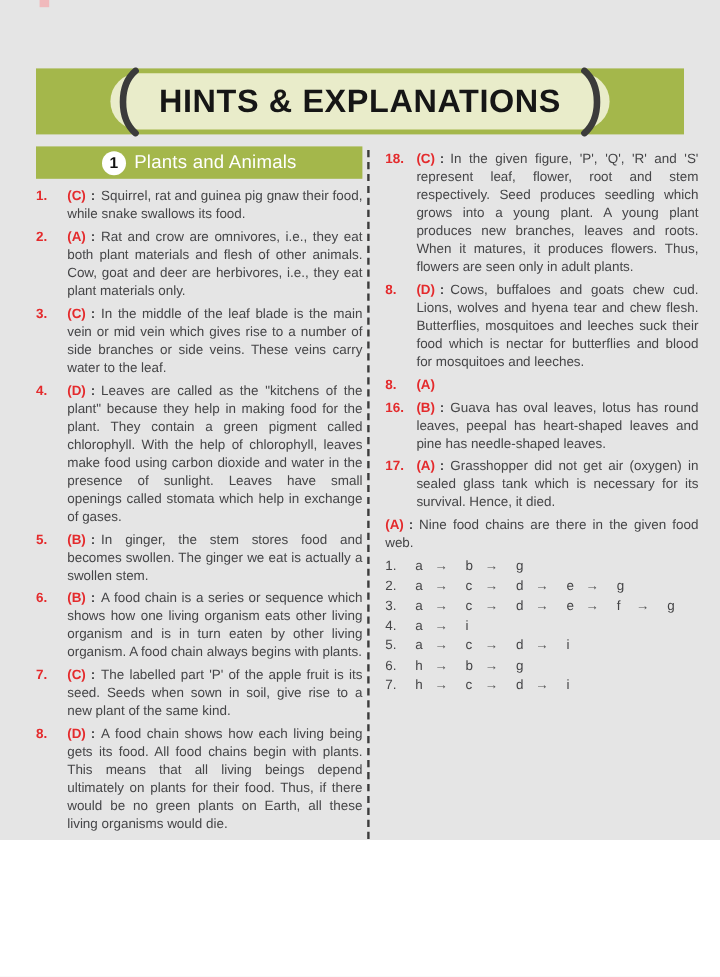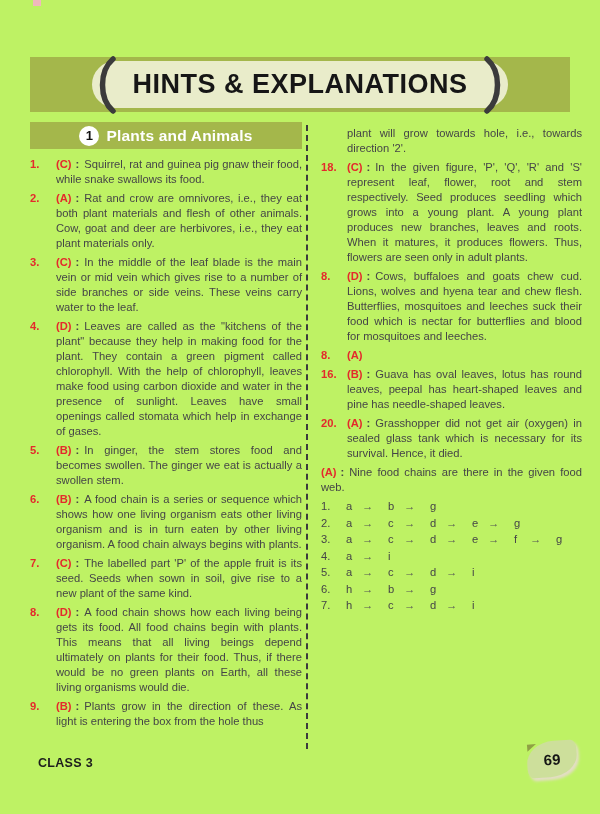--- a/index.html
+++ b/index.html
@@ -1,17 +1,17 @@
 <!DOCTYPE html>
 <html><head>
 <meta charset="utf-8">
 <style>
   html,body{margin:0;padding:0;background:#ffffff;}
   .page{
-    position:relative;width:600px;height:814px;background:#bef264;
+    position:relative;width:600px;height:700px;background:#e5e5e5;
     font-family:"Liberation Sans",sans-serif;color:#47474a;overflow:hidden;
   }
   .top-mark{position:absolute;left:33px;top:0;width:8px;height:6px;background:#f0b9bc;}
 
   
   .banner{position:absolute;left:30px;top:57px;width:540px;height:55px;background:#a4b74b;}
   .pill{
     position:absolute;left:62px;top:4px;width:416px;height:47px;background:#e9ecca;
     border-radius:24px;display:flex;align-items:center;justify-content:center;
   }
@@ -27,21 +27,21 @@
   .col-right{flex:none;width:261px;margin-left:10px;padding-top:4px;}
 
   .section-bar{
     height:27px;background:#a4b74b;display:flex;align-items:center;justify-content:center;
     gap:7px;margin-bottom:8px;
   }
   .circle{
     width:20px;height:20px;border-radius:50%;background:#ffffff;color:#111;
     font-weight:bold;font-size:13px;display:flex;align-items:center;justify-content:center;flex:none;
   }
-  .section-title{color:#ffffff;font-weight:bold;font-size:15.5px;letter-spacing:.2px;}
+  .section-title{color:#ffffff;font-weight:normal;font-size:15.5px;letter-spacing:.2px;}
 
   
   .item{display:flex;margin-bottom:4px;font-size:11.2px;line-height:15px;}
   .num{flex:none;width:26px;color:#e42a2c;font-weight:bold;}
   .ibody{flex:1;text-align:justify;}
   .ans{color:#e42a2c;font-weight:bold;margin-right:4px;}
   .sep{font-weight:bold;color:#454547;margin-right:5px;}
   .txt{color:#454547;}
 
   
@@ -128,41 +128,37 @@
           </div>
           <div class="item">
             <span class="num">9.</span>
             <div class="ibody"><span class="ans">(B)</span><span class="sep">:</span><span class="txt">Plants grow in the direction of these. As light is entering the box from the hole thus</span></div>
           </div>
         </div>
     </div>
     <div class="divider"></div>
     <div class="col-right" id="right-items">
         <div class="item">
-          <span class="num"></span>
-          <div class="ibody"><span class="txt">plant will grow towards hole, i.e., towards direction '2'.</span></div>
-        </div>
-        <div class="item">
           <span class="num">18.</span>
           <div class="ibody"><span class="ans">(C)</span><span class="sep">:</span><span class="txt">In the given figure, 'P', 'Q', 'R' and 'S' represent leaf, flower, root and stem respectively. Seed produces seedling which grows into a young plant. A young plant produces new branches, leaves and roots. When it matures, it produces flowers. Thus, flowers are seen only in adult plants.</span></div>
         </div>
         <div class="item">
           <span class="num">8.</span>
           <div class="ibody"><span class="ans">(D)</span><span class="sep">:</span><span class="txt">Cows, buffaloes and goats chew cud. Lions, wolves and hyena tear and chew flesh. Butterflies, mosquitoes and leeches suck their food which is nectar for butterflies and blood for mosquitoes and leeches.</span></div>
         </div>
         <div class="item">
           <span class="num">8.</span>
           <div class="ibody"><span class="ans">(A)</span></div>
         </div>
         <div class="item">
           <span class="num">16.</span>
           <div class="ibody"><span class="ans">(B)</span><span class="sep">:</span><span class="txt">Guava has oval leaves, lotus has round leaves, peepal has heart-shaped leaves and pine has needle-shaped leaves.</span></div>
         </div>
         <div class="item">
-          <span class="num">20.</span>
+          <span class="num">17.</span>
           <div class="ibody"><span class="ans">(A)</span><span class="sep">:</span><span class="txt">Grasshopper did not get air (oxygen) in sealed glass tank which is necessary for its survival. Hence, it died.</span></div>
         </div>
         <div class="item">
           <div class="ibody"><span class="ans">(A)</span><span class="sep">:</span><span class="txt">Nine food chains are there in the given food web.</span><div class="chains">
               <div class="chain-row">
                 <span class="chain-num">1.</span>
                 <span class="chain-step">a</span>
                 <span class="chain-arrow">→</span>
                 <span class="chain-step">b</span>
                 <span class="chain-arrow">→</span>

